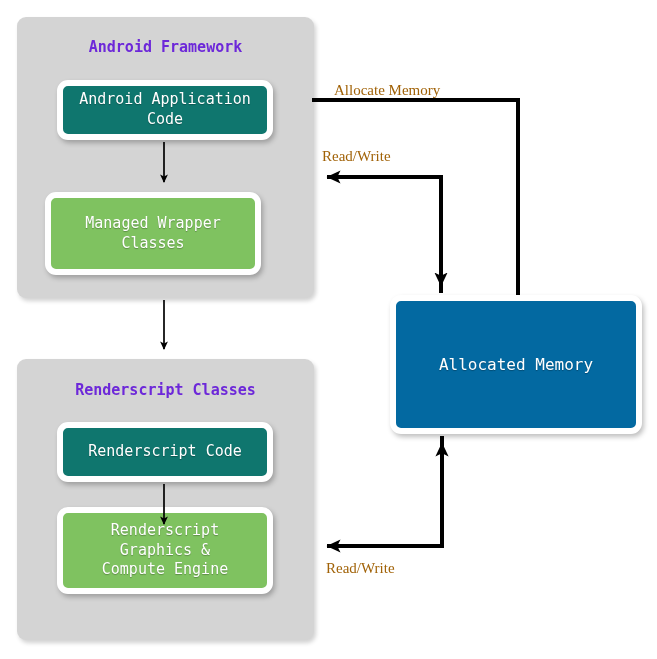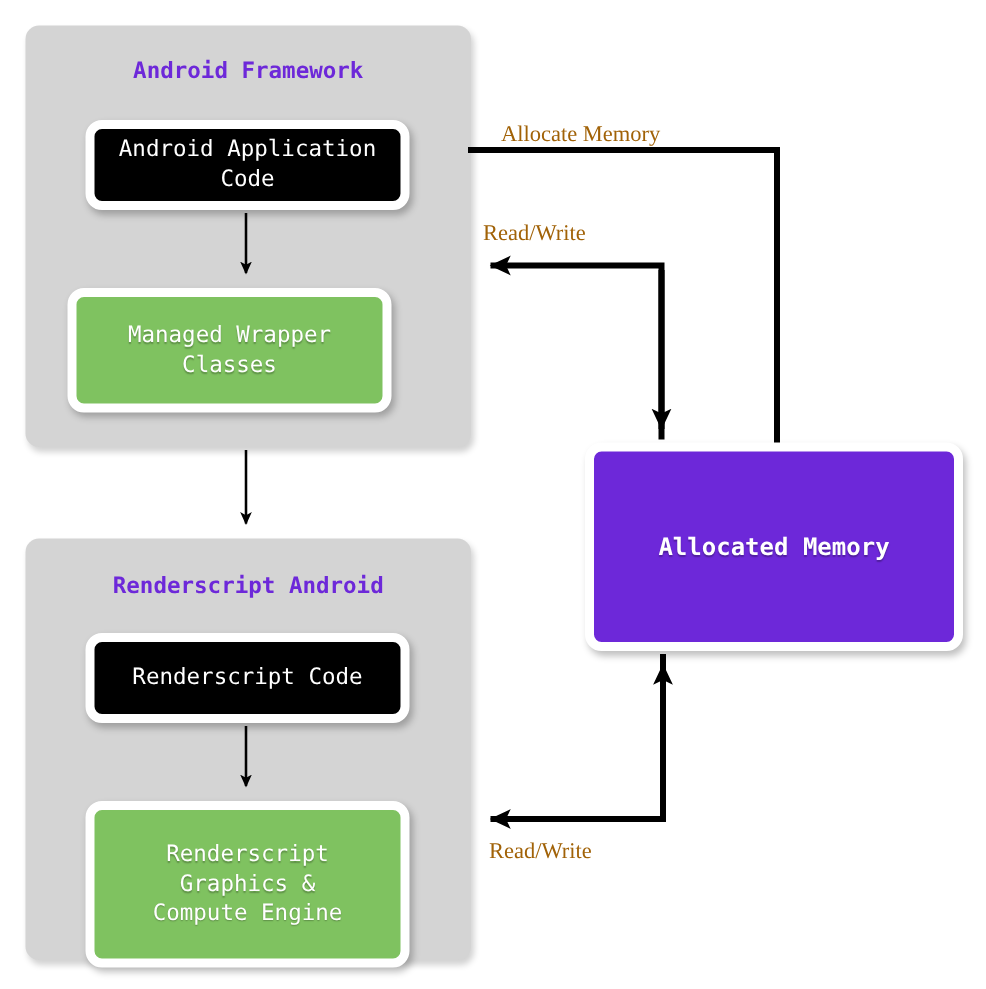--- a/index.html
+++ b/index.html
@@ -44,23 +44,23 @@
     border: 6px solid #ffffff;
     box-sizing: border-box;
     font-family: "DejaVu Sans Mono", monospace;
     font-size: 15px;
     color: #ffffff;
     line-height: 1.32;
     text-shadow: 0px 1px 1px rgba(0,0,0,0.28);
     box-shadow: 2px 3px 5px rgba(0,0,0,0.25);
     white-space: pre-line;
   }
-  .node-blue { background: #000000; }
+  .node-blue { background: #0f766e; }
   .node-green { background: #7fc260; }
-  .node-gold  { background: #6d28d9; font-size: 16px; font-weight: bold; }
+  .node-gold  { background: #0369a1; font-size: 16px; }
 
   .edge-label {
     position: absolute;
     font-family: Liberation Serif, serif;
     font-size: 15px;
     color: #a16207;
     white-space: nowrap;
   }
   svg.edges {
     position: absolute;
@@ -79,25 +79,25 @@
   <div class="group-box" style="left:17px; top:17px; width:297px; height:281px;"></div>
   <div class="group-title" style="left:17px; width:297px; top:38px;">Android Framework</div>
 
   <div class="node node-blue" style="left:57px; top:80px; width:216px; height:60px;">Android Application
 Code</div>
 
   <div class="node node-green" style="left:45px; top:192px; width:216px; height:83px;">Managed Wrapper
 Classes</div>
 
   <div class="group-box" style="left:17px; top:359px; width:297px; height:281px;"></div>
-  <div class="group-title" style="left:17px; width:297px; top:381px;">Renderscript Android</div>
+  <div class="group-title" style="left:17px; width:297px; top:381px;">Renderscript Classes</div>
 
   <div class="node node-blue" style="left:57px; top:422px; width:216px; height:60px;">Renderscript Code</div>
 
-  <div class="node node-green" style="left:57px; top:534px; width:216px; height:111px;text-align:center;">Renderscript
+  <div class="node node-green" style="left:57px; top:507px; width:216px; height:87px;text-align:center;">Renderscript
 Graphics &amp;
 Compute Engine</div>
 
   <div class="node node-gold" style="left:390px; top:295px; width:252px; height:139px;">Allocated Memory</div>
 
   <svg class="edges" viewBox="0 0 657 659">
     <defs>
       <marker id="ah-thin" markerWidth="9" markerHeight="9" refX="7.6" refY="4.5" orient="auto" markerUnits="userSpaceOnUse">
         <path d="M0,0.6 L8.6,4.5 L0,8.4 L2.1,4.5 Z" fill="#000000"></path>
       </marker>

